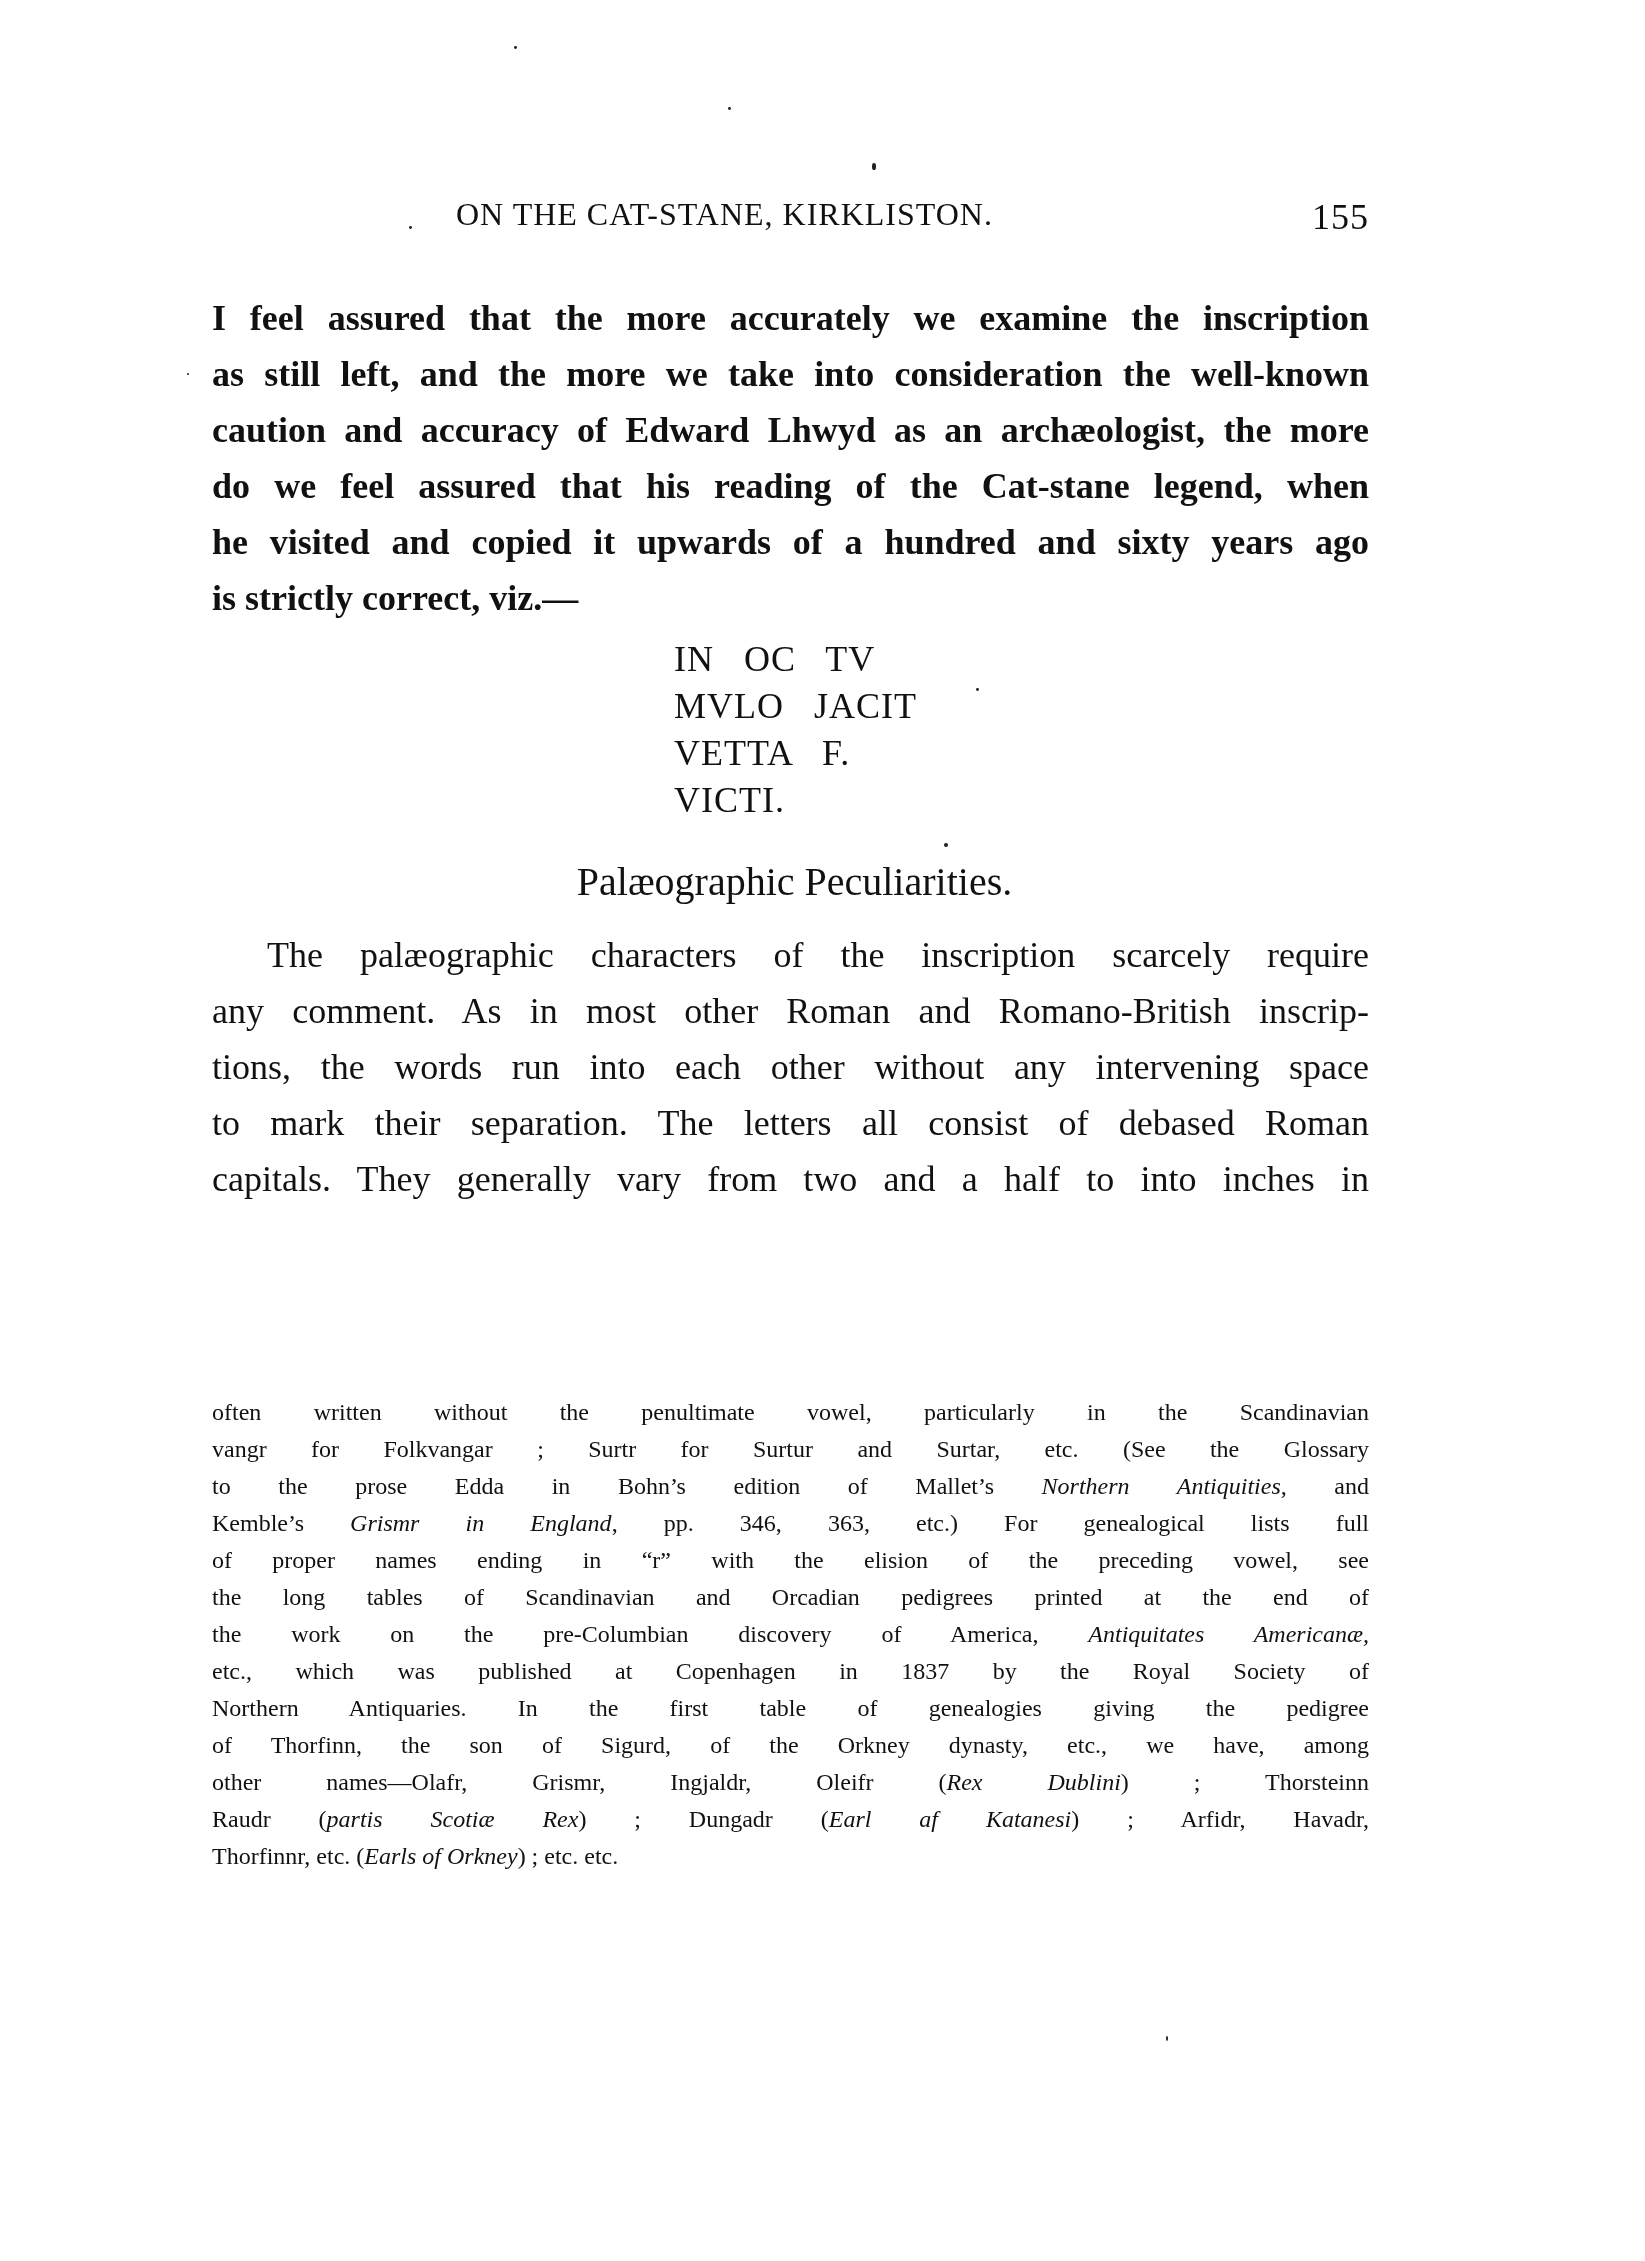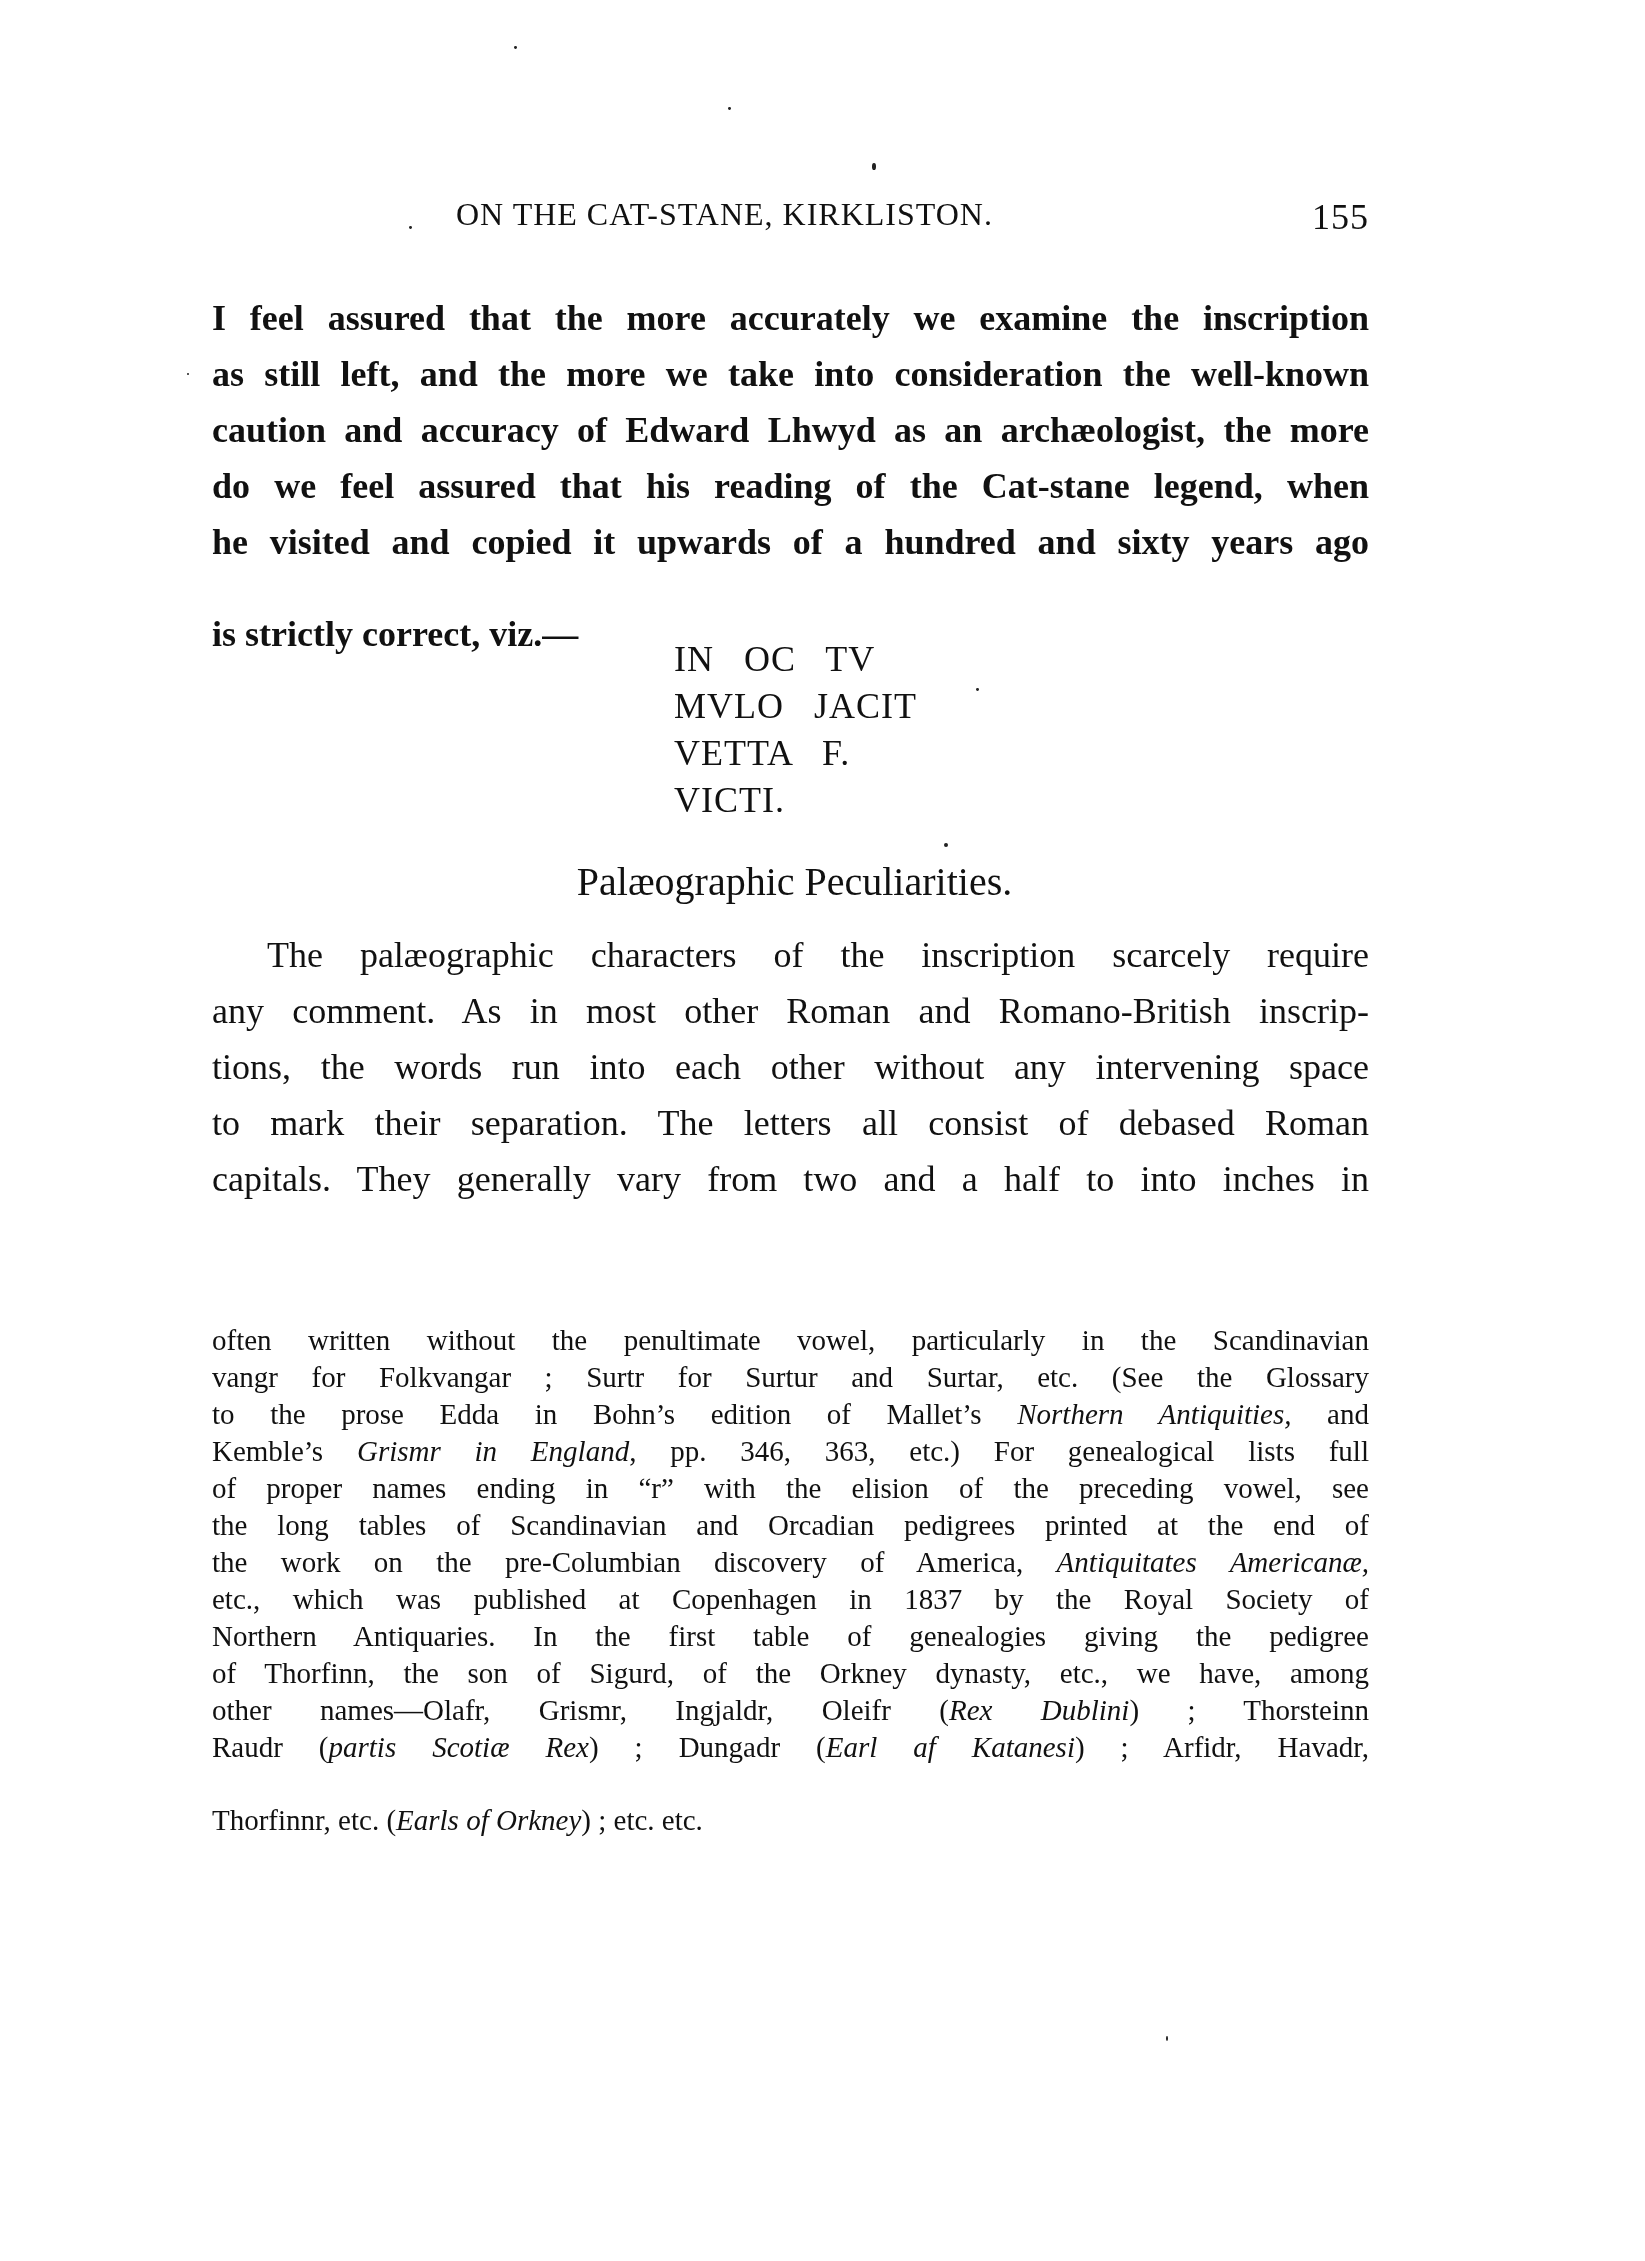--- a/index.html
+++ b/index.html
@@ -12,38 +12,38 @@
       position: absolute; top: 196px; left: 0; width: 1157px; height: 48px;
       font-size: 32px; letter-spacing: 1px;
     }
     .running-head .title { position: absolute; left: 244px; top: 0; }
     .running-head .folio { position: absolute; right: 0; top: 0; font-size: 36px; }
     .body-text {
       position: absolute; top: 290px; left: 0; width: 1157px;
       font-size: 36px; line-height: 56px; text-align: justify; font-weight: bold;
     }
     .line { display: block; text-align: justify; text-align-last: justify; white-space: nowrap; height: 56px; }
-    .line.last { text-align-last: left; margin-top: 36px; }
+    .line.last { text-align-last: left; }
     .line.indent { padding-left: 55px; }
     .inscription {
       position: absolute; top: 636px; left: 462px;
       font-size: 36px; line-height: 47px; letter-spacing: 1px;
     }
     .inscription .row { white-space: pre; display: block; }
     .heading {
       position: absolute; top: 858px; left: 4px; width: 1157px; text-align: center;
       font-size: 40px;
     }
     .body-text2 {
       position: absolute; top: 927px; left: 0; width: 1157px;
       font-size: 36px; line-height: 56px;
     }
     .footnote {
-      position: absolute; top: 1322px; left: 0; width: 1157px;
-      font-size: 29px; line-height: 37px;
+      position: absolute; top: 1394px; left: 0; width: 1157px;
+      font-size: 24px; line-height: 37px;
     }
     .footnote .line { height: 37px; }
     i { font-style: italic; }
     .speck { position: absolute; width: 2.9px; height: 2.9px; background: #222; border-radius: 50%; }
   </style>
 </head>
 <body>
 
 <div class="page">
 

